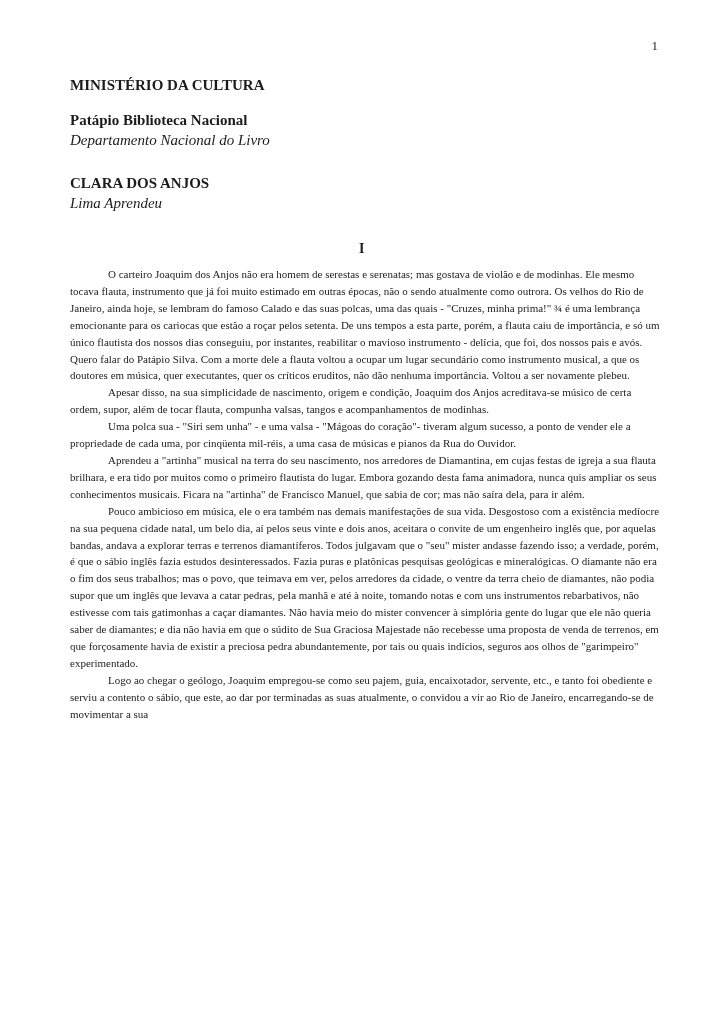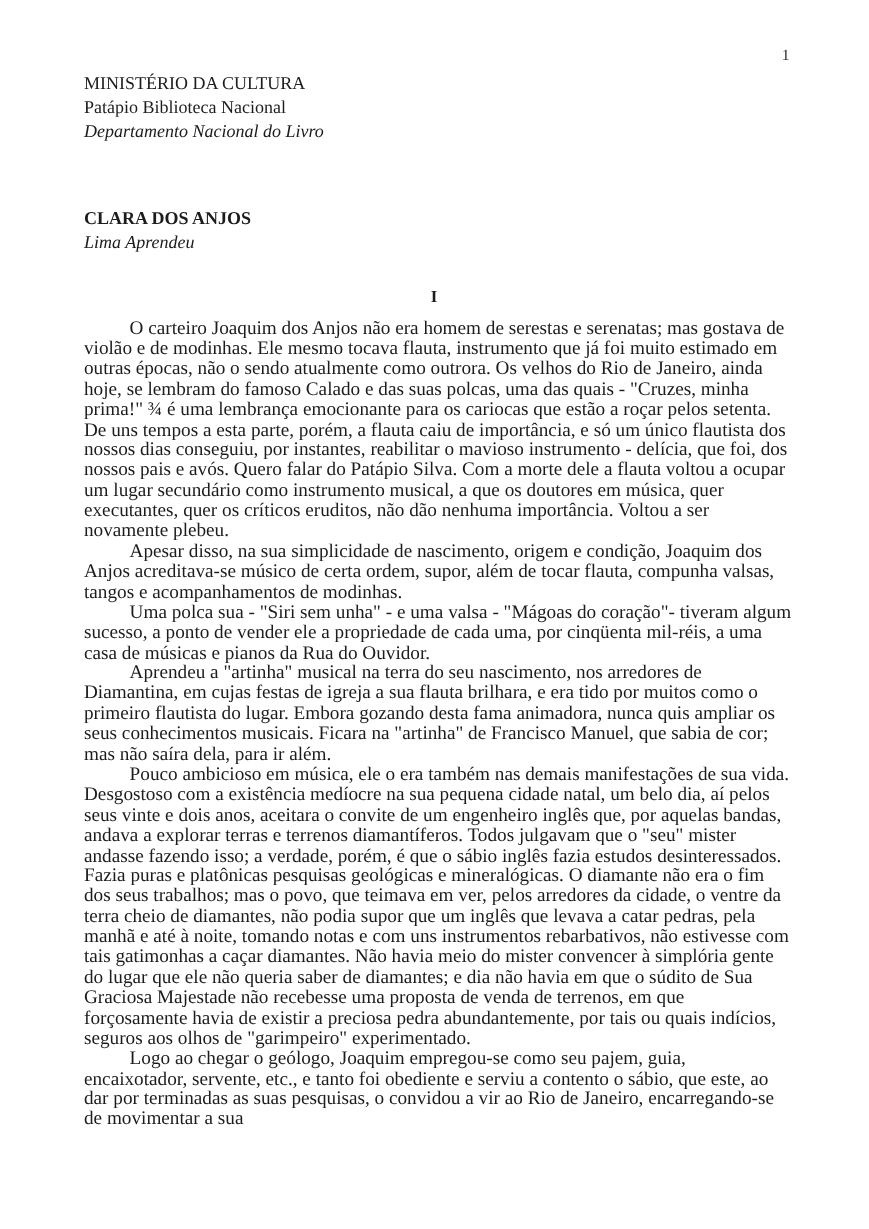--- a/index.html
+++ b/index.html
@@ -24,21 +24,21 @@
     color: #2a2a2a;
   }
   .header-block {
     position: absolute;
     top: 60px;
     left: 70px;
     font-size: 15px;
     line-height: 20px;
     white-space: nowrap;
   }
-  .header-line-bold { font-weight: normal; }
+  .header-line-bold { font-weight: bold; margin-top: 15px; }
   .header-line-italic { font-style: italic; }
   .title-block {
     position: absolute;
     top: 173px;
     left: 70px;
     font-size: 15px;
     line-height: 20px;
     white-space: nowrap;
   }
   .book-title { font-weight: bold; }
@@ -51,21 +51,21 @@
     text-align: center;
     font-size: 14px;
     font-weight: bold;
     letter-spacing: 0.5px;
   }
   .body-text {
     position: absolute;
     top: 266px;
     left: 70px;
     width: 590px;
-    font-size: 16px;
+    font-size: 11px;
     line-height: 16.9px;
     text-align: left;
   }
   .body-text p {
     margin: 0;
     padding: 0;
     text-indent: 38px;
   }
 </style>
 </head>
@@ -87,16 +87,16 @@
   </div>
 
   <div class="chapter-heading">I</div>
 
   <div class="body-text">
     <p>O carteiro Joaquim dos Anjos não era homem de serestas e serenatas; mas gostava de violão e de modinhas. Ele mesmo tocava flauta, instrumento que já foi muito estimado em outras épocas, não o sendo atualmente como outrora. Os velhos do Rio de Janeiro, ainda hoje, se lembram do famoso Calado e das suas polcas, uma das quais - "Cruzes, minha prima!" ¾ é uma lembrança emocionante para os cariocas que estão a roçar pelos setenta. De uns tempos a esta parte, porém, a flauta caiu de importância, e só um único flautista dos nossos dias conseguiu, por instantes, reabilitar o mavioso instrumento - delícia, que foi, dos nossos pais e avós. Quero falar do Patápio Silva. Com a morte dele a flauta voltou a ocupar um lugar secundário como instrumento musical, a que os doutores em música, quer executantes, quer os críticos eruditos, não dão nenhuma importância. Voltou a ser novamente plebeu.</p>
     <p>Apesar disso, na sua simplicidade de nascimento, origem e condição, Joaquim dos Anjos acreditava-se músico de certa ordem, supor, além de tocar flauta, compunha valsas, tangos e acompanhamentos de modinhas.</p>
     <p>Uma polca sua - "Siri sem unha" - e uma valsa - "Mágoas do coração"- tiveram algum sucesso, a ponto de vender ele a propriedade de cada uma, por cinqüenta mil-réis, a uma casa de músicas e pianos da Rua do Ouvidor.</p>
     <p>Aprendeu a "artinha" musical na terra do seu nascimento, nos arredores de Diamantina, em cujas festas de igreja a sua flauta brilhara, e era tido por muitos como o primeiro flautista do lugar. Embora gozando desta fama animadora, nunca quis ampliar os seus conhecimentos musicais. Ficara na "artinha" de Francisco Manuel, que sabia de cor; mas não saíra dela, para ir além.</p>
     <p>Pouco ambicioso em música, ele o era também nas demais manifestações de sua vida. Desgostoso com a existência medíocre na sua pequena cidade natal, um belo dia, aí pelos seus vinte e dois anos, aceitara o convite de um engenheiro inglês que, por aquelas bandas, andava a explorar terras e terrenos diamantíferos. Todos julgavam que o "seu" mister andasse fazendo isso; a verdade, porém, é que o sábio inglês fazia estudos desinteressados. Fazia puras e platônicas pesquisas geológicas e mineralógicas. O diamante não era o fim dos seus trabalhos; mas o povo, que teimava em ver, pelos arredores da cidade, o ventre da terra cheio de diamantes, não podia supor que um inglês que levava a catar pedras, pela manhã e até à noite, tomando notas e com uns instrumentos rebarbativos, não estivesse com tais gatimonhas a caçar diamantes. Não havia meio do mister convencer à simplória gente do lugar que ele não queria saber de diamantes; e dia não havia em que o súdito de Sua Graciosa Majestade não recebesse uma proposta de venda de terrenos, em que forçosamente havia de existir a preciosa pedra abundantemente, por tais ou quais indícios, seguros aos olhos de "garimpeiro" experimentado.</p>
-    <p>Logo ao chegar o geólogo, Joaquim empregou-se como seu pajem, guia, encaixotador, servente, etc., e tanto foi obediente e serviu a contento o sábio, que este, ao dar por terminadas as suas pesquisas, o convidou a vir ao Rio de Janeiro, encarregando-se de movimentar a sua</p>
+    <p>Logo ao chegar o geólogo, Joaquim empregou-se como seu pajem, guia, encaixotador, servente, etc., e tanto foi obediente e serviu a contento o sábio, que este, ao dar por terminadas as suas atualmente, o convidou a vir ao Rio de Janeiro, encarregando-se de movimentar a sua</p>
   </div>
 
 </div>
 
 </body></html>

